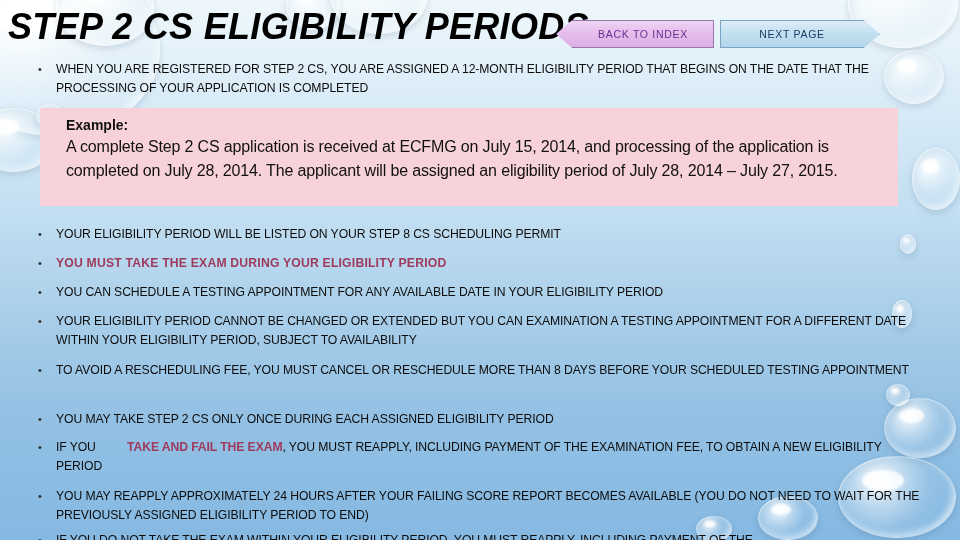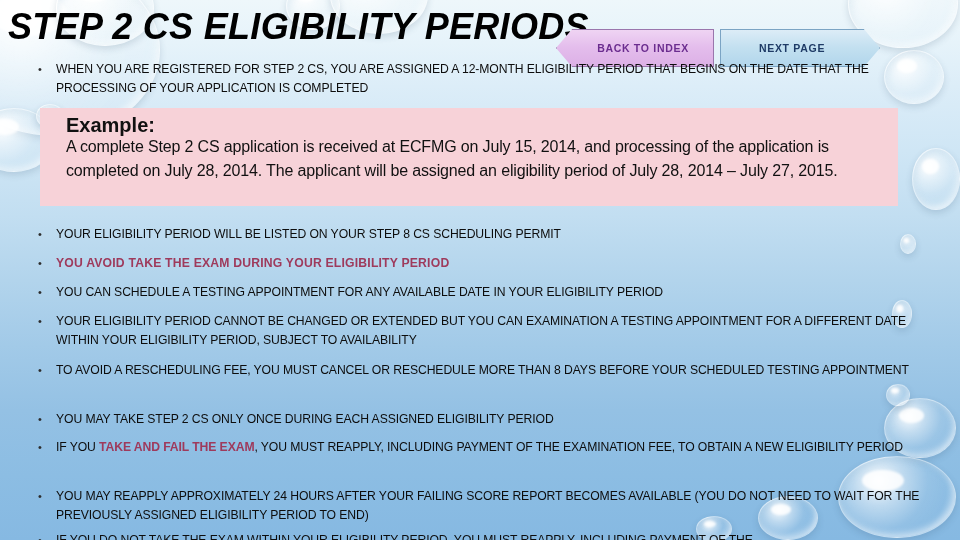--- a/index.html
+++ b/index.html
@@ -80,27 +80,27 @@
     font-style: italic;
     letter-spacing: 0.3px;
     color: #000000;
     white-space: nowrap;
   }
 
   .nav-group { position: absolute; left: 556px; top: 12px; height: 40px; }
 
   .nav-arrow {
     position: absolute;
-    top: 17px;
-    height: 38px;
+    top: 8px;
+    height: 28px;
     display: flex;
     align-items: center;
     justify-content: center;
     font-size: 10.5px;
-    font-weight: bold;
+    font-weight: normal;
     letter-spacing: 0.7px;
     box-sizing: border-box;
   }
   .nav-back {
     left: 0;
     width: 158px;
     color: #6b2d8f;
     background: linear-gradient(to bottom, #efd4f3 0%, #e4bdec 48%, #dcb0e6 100%);
     border: 1px solid #9a76ad;
     clip-path: polygon(22px 0, 100% 0, 100% 100%, 22px 100%, 22px 118%, 0 50%, 22px -18%);
@@ -142,36 +142,36 @@
   .b2 { left: 38px; top: 225px; width: 880px; }
   .b3 { left: 38px; top: 254px; width: 880px; }
   .b4 { left: 38px; top: 283px; width: 880px; }
   .b5 { left: 38px; top: 312px; width: 880px; }
   .b6 { left: 38px; top: 361px; width: 880px; }
   .b7 { left: 38px; top: 410px; width: 880px; }
   .b8 { left: 38px; top: 438px; width: 880px; }
   .b9 { left: 38px; top: 487px; width: 890px; }
   .b10{ left: 38px; top: 531px; width: 890px; }
 
-  .hl { color: #9e3a5c; font-weight: bold; }
+  .hl { color: #9e3a5c; font-weight: bold; margin-left: 28px; }
   .bullet.accent .btxt { color: #9e3a5c; font-weight: bold; letter-spacing: 0.2px; }
 
   
   .example-box {
     position: absolute;
     left: 40px;
     top: 108px;
     width: 858px;
     height: 98px;
     background: #f7d2d8;
     padding: 7px 14px 6px 26px;
     box-sizing: border-box;
   }
   .example-title {
-    font-size: 20px;
+    font-size: 14px;
     font-weight: bold;
     color: #111;
     line-height: 20px;
   }
   .example-body {
     font-size: 16px;
     line-height: 24px;
     color: #111;
     letter-spacing: -0.15px;
   }
@@ -217,21 +217,21 @@
     <div class="example-body">A complete Step 2 CS application is received at ECFMG on July 15, 2014, and processing of the application is completed on July 28, 2014. The applicant will be assigned an eligibility period of July 28, 2014 – July 27, 2015.</div>
   </div>
 
   <div class="bullet b2">
     <span class="mark">•</span>
     <span class="btxt">YOUR ELIGIBILITY PERIOD WILL BE LISTED ON YOUR STEP 8 CS SCHEDULING PERMIT</span>
   </div>
 
   <div class="bullet b3 accent">
     <span class="mark">•</span>
-    <span class="btxt">YOU AVOID TAKE THE EXAM DURING YOUR ELIGIBILITY PERIOD</span>
+    <span class="btxt">YOU MUST TAKE THE EXAM DURING YOUR ELIGIBILITY PERIOD</span>
   </div>
 
   <div class="bullet b4">
     <span class="mark">•</span>
     <span class="btxt">YOU CAN SCHEDULE A TESTING APPOINTMENT FOR ANY AVAILABLE DATE IN YOUR ELIGIBILITY PERIOD</span>
   </div>
 
   <div class="bullet b5">
     <span class="mark">•</span>
     <span class="btxt">YOUR ELIGIBILITY PERIOD CANNOT BE CHANGED OR EXTENDED BUT YOU CAN EXAMINATION A TESTING APPOINTMENT FOR A DIFFERENT DATE WITHIN YOUR ELIGIBILITY PERIOD, SUBJECT TO AVAILABILITY</span>

